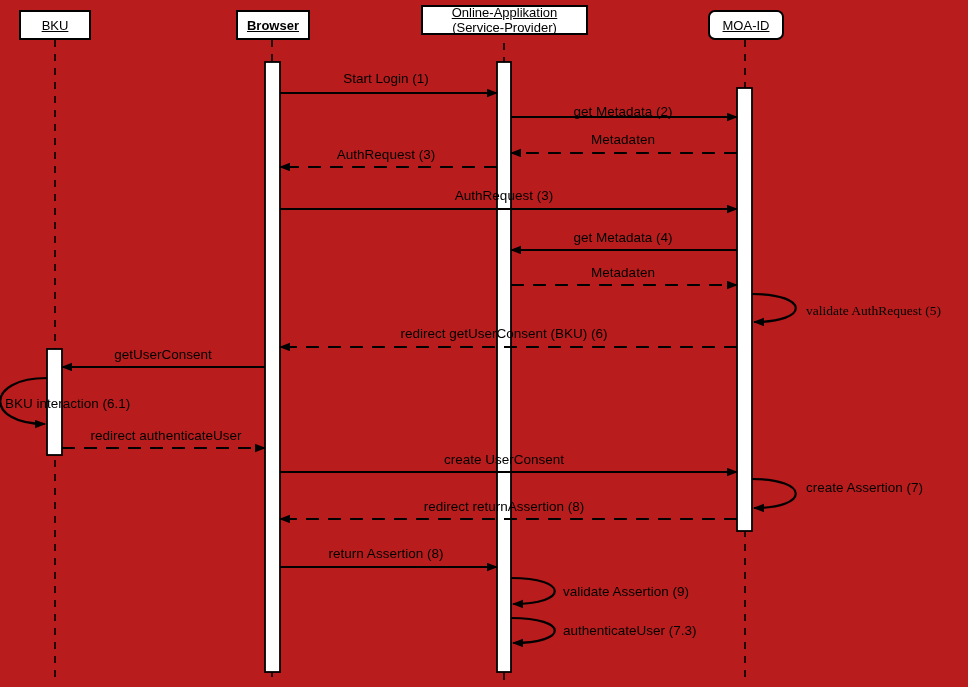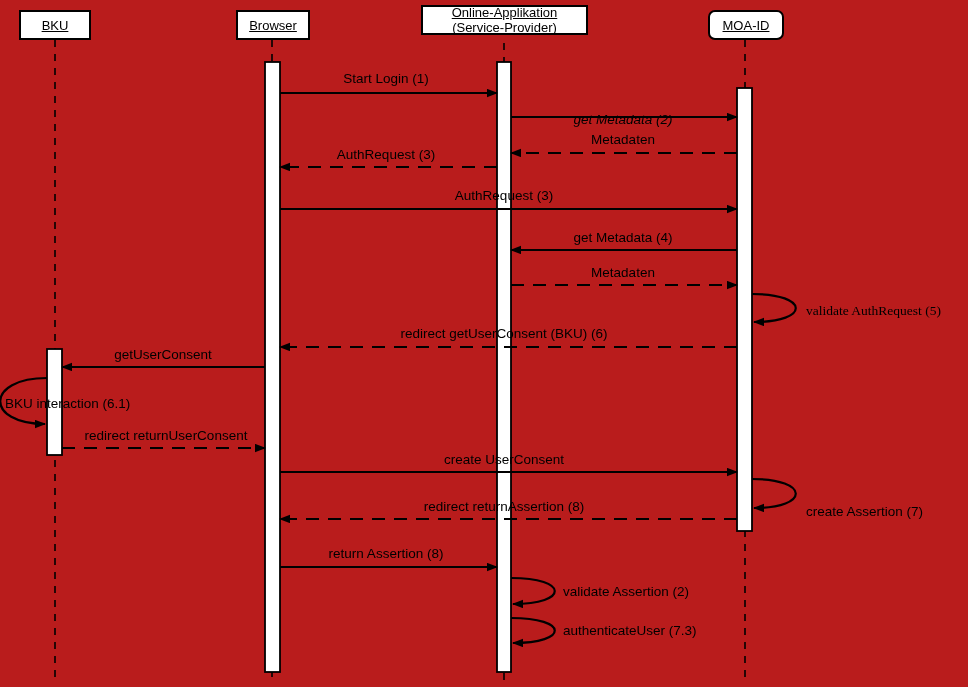--- a/index.html
+++ b/index.html
@@ -64,43 +64,43 @@
         <path d="M 47 378 C -15 378, -15 424, 45 424" fill="none" stroke="#000000" stroke-width="2.2" marker-end="url(#ahl)"></path>
         <path d="M 752 479 C 810 479, 810 508, 754 508" fill="none" stroke="#000000" stroke-width="2.2" marker-end="url(#ahl)"></path>
         <path d="M 511 578 C 569 578, 569 604, 513 604" fill="none" stroke="#000000" stroke-width="2.2" marker-end="url(#ahl)"></path>
         <path d="M 511 618 C 569 618, 569 643, 513 643" fill="none" stroke="#000000" stroke-width="2.2" marker-end="url(#ahl)"></path>
       </g>
   </svg>
   <div id="boxes">
       <div class="lifeline-box" style="left: 19px; top: 10px; width: 72px; height: 30px;">
         <span>BKU</span>
       </div>
-      <div class="lifeline-box" style="left: 236px; top: 10px; width: 74px; height: 30px;">
+      <div class="lifeline-box" style="left: 236px; top: 10px; width: 74px; height: 30px; font-weight: bold;">
         <span>Browser</span>
       </div>
       <div class="lifeline-box" style="left: 421px; top: 5px; width: 167px; height: 30px;">
         <span>Online-Applikation (Service-Provider)</span>
       </div>
       <div class="lifeline-box" style="left: 708px; top: 10px; width: 76px; height: 30px; border-radius: 7px;">
         <span>MOA-ID</span>
       </div>
     </div>
   <div id="labels">
       <div class="msg-label center" style="left: 386px; top: 71px;">Start Login (1)</div>
-      <div class="msg-label center" style="left: 623px; top: 112px; font-style: italic;">get Metadata (2)</div>
+      <div class="msg-label center" style="left: 623px; top: 104px;">get Metadata (2)</div>
       <div class="msg-label center" style="left: 623px; top: 132px;">Metadaten</div>
       <div class="msg-label center" style="left: 386px; top: 147px;">AuthRequest (3)</div>
       <div class="msg-label center" style="left: 504px; top: 188px;">AuthRequest (3)</div>
       <div class="msg-label center" style="left: 623px; top: 230px;">get Metadata (4)</div>
       <div class="msg-label center" style="left: 623px; top: 265px;">Metadaten</div>
       <div class="msg-label center" style="left: 504px; top: 326px;">redirect getUserConsent (BKU) (6)</div>
       <div class="msg-label center" style="left: 163px; top: 347px;">getUserConsent</div>
-      <div class="msg-label center" style="left: 166px; top: 428px;">redirect returnUserConsent</div>
+      <div class="msg-label center" style="left: 166px; top: 428px;">redirect authenticateUser</div>
       <div class="msg-label center" style="left: 504px; top: 452px;">create UserConsent</div>
       <div class="msg-label center" style="left: 504px; top: 499px;">redirect returnAssertion (8)</div>
       <div class="msg-label center" style="left: 386px; top: 546px;">return Assertion (8)</div>
       <div class="msg-label" style="left: 806px; top: 303px; font-family: Liberation Serif, serif;">validate AuthRequest (5)</div>
       <div class="msg-label" style="left: 5px; top: 396px;">BKU interaction (6.1)</div>
-      <div class="msg-label" style="left: 806px; top: 504px;">create Assertion (7)</div>
-      <div class="msg-label" style="left: 563px; top: 584px;">validate Assertion (2)</div>
+      <div class="msg-label" style="left: 806px; top: 480px;">create Assertion (7)</div>
+      <div class="msg-label" style="left: 563px; top: 584px;">validate Assertion (9)</div>
       <div class="msg-label" style="left: 563px; top: 623px;">authenticateUser (7.3)</div>
     </div>
 </div>
 
 </body></html>

